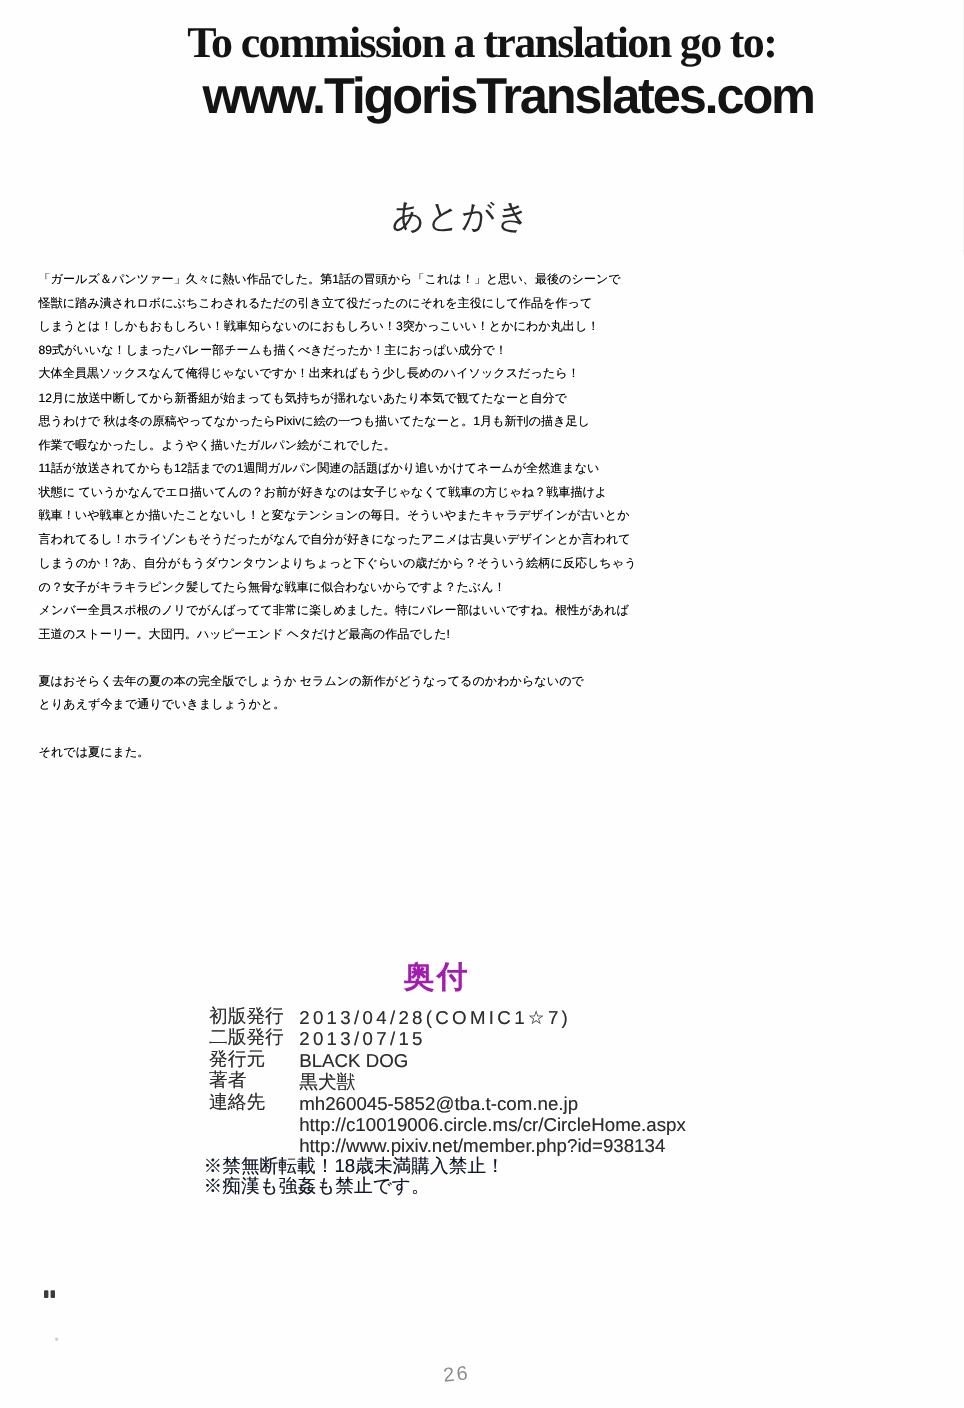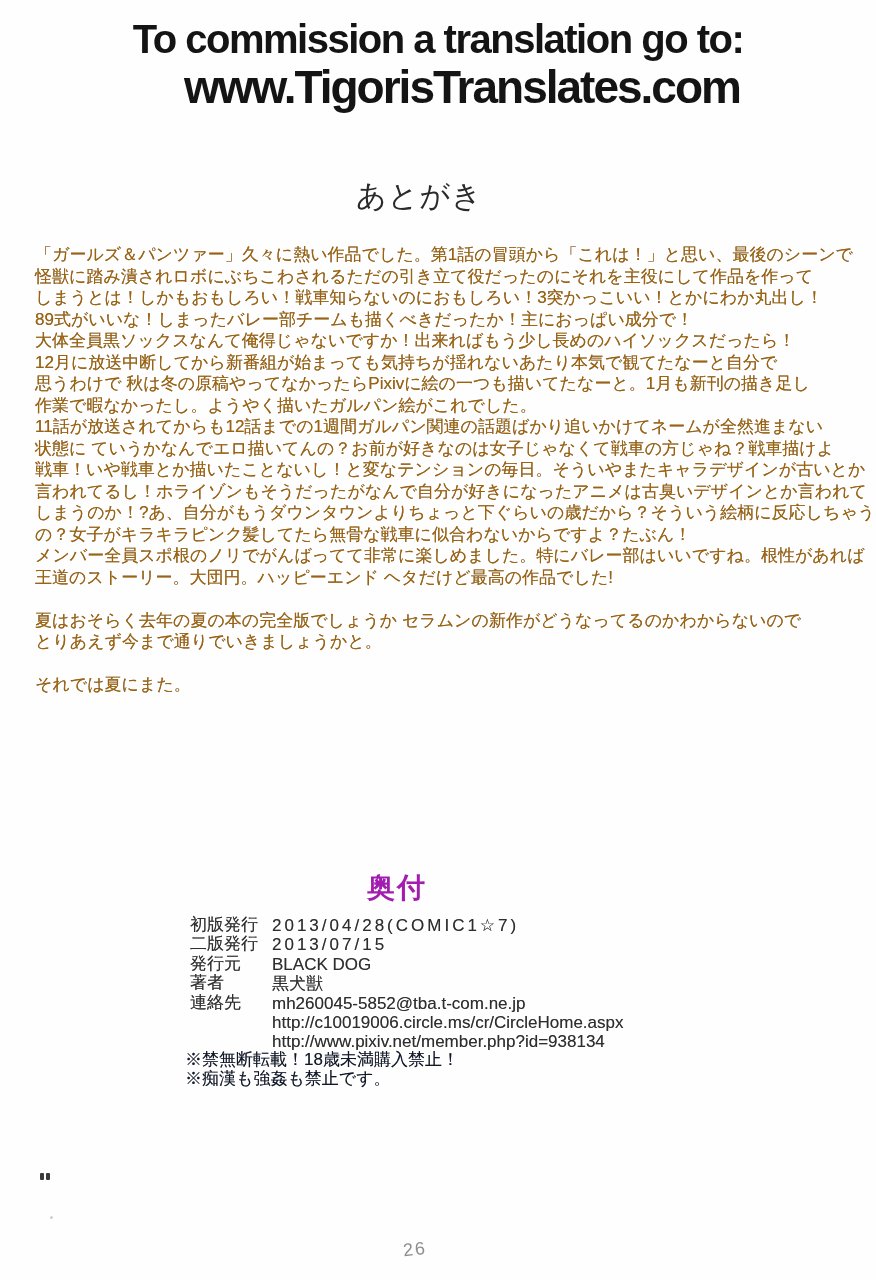--- a/index.html
+++ b/index.html
@@ -23,20 +23,21 @@
     left: 0;
     width: 100%;
     text-align: center;
     color: #141414;
     font-weight: bold;
   }
   .trans-header .h-line1 {
     font-size: 40px;
     letter-spacing: -1.5px;
     line-height: 46px;
+    font-family: Liberation Serif, serif;
   }
   .trans-header .h-line2 {
     font-size: 46px;
     letter-spacing: -2px;
     line-height: 50px;
     margin-left: 48px;
   }
 
   
   .afterword-title {
@@ -48,23 +49,23 @@
     letter-spacing: 1px;
     color: #2a2a2a;
   }
 
   
   .afterword-body {
     position: absolute;
     top: 244px;
     left: 35px;
     width: 816px;
-    font-size: 17px;
+    font-size: 11px;
     line-height: 21.5px;
-    color: #a16207;
+    color: #000000;
     text-shadow: 0 0 0.5px rgba(40,40,40,0.55);
     white-space: nowrap;
   }
   .afterword-body .line { min-height: 21.5px; }
 
   
   .colophon-title {
     position: absolute;
     top: 869px;
     left: 367px;

